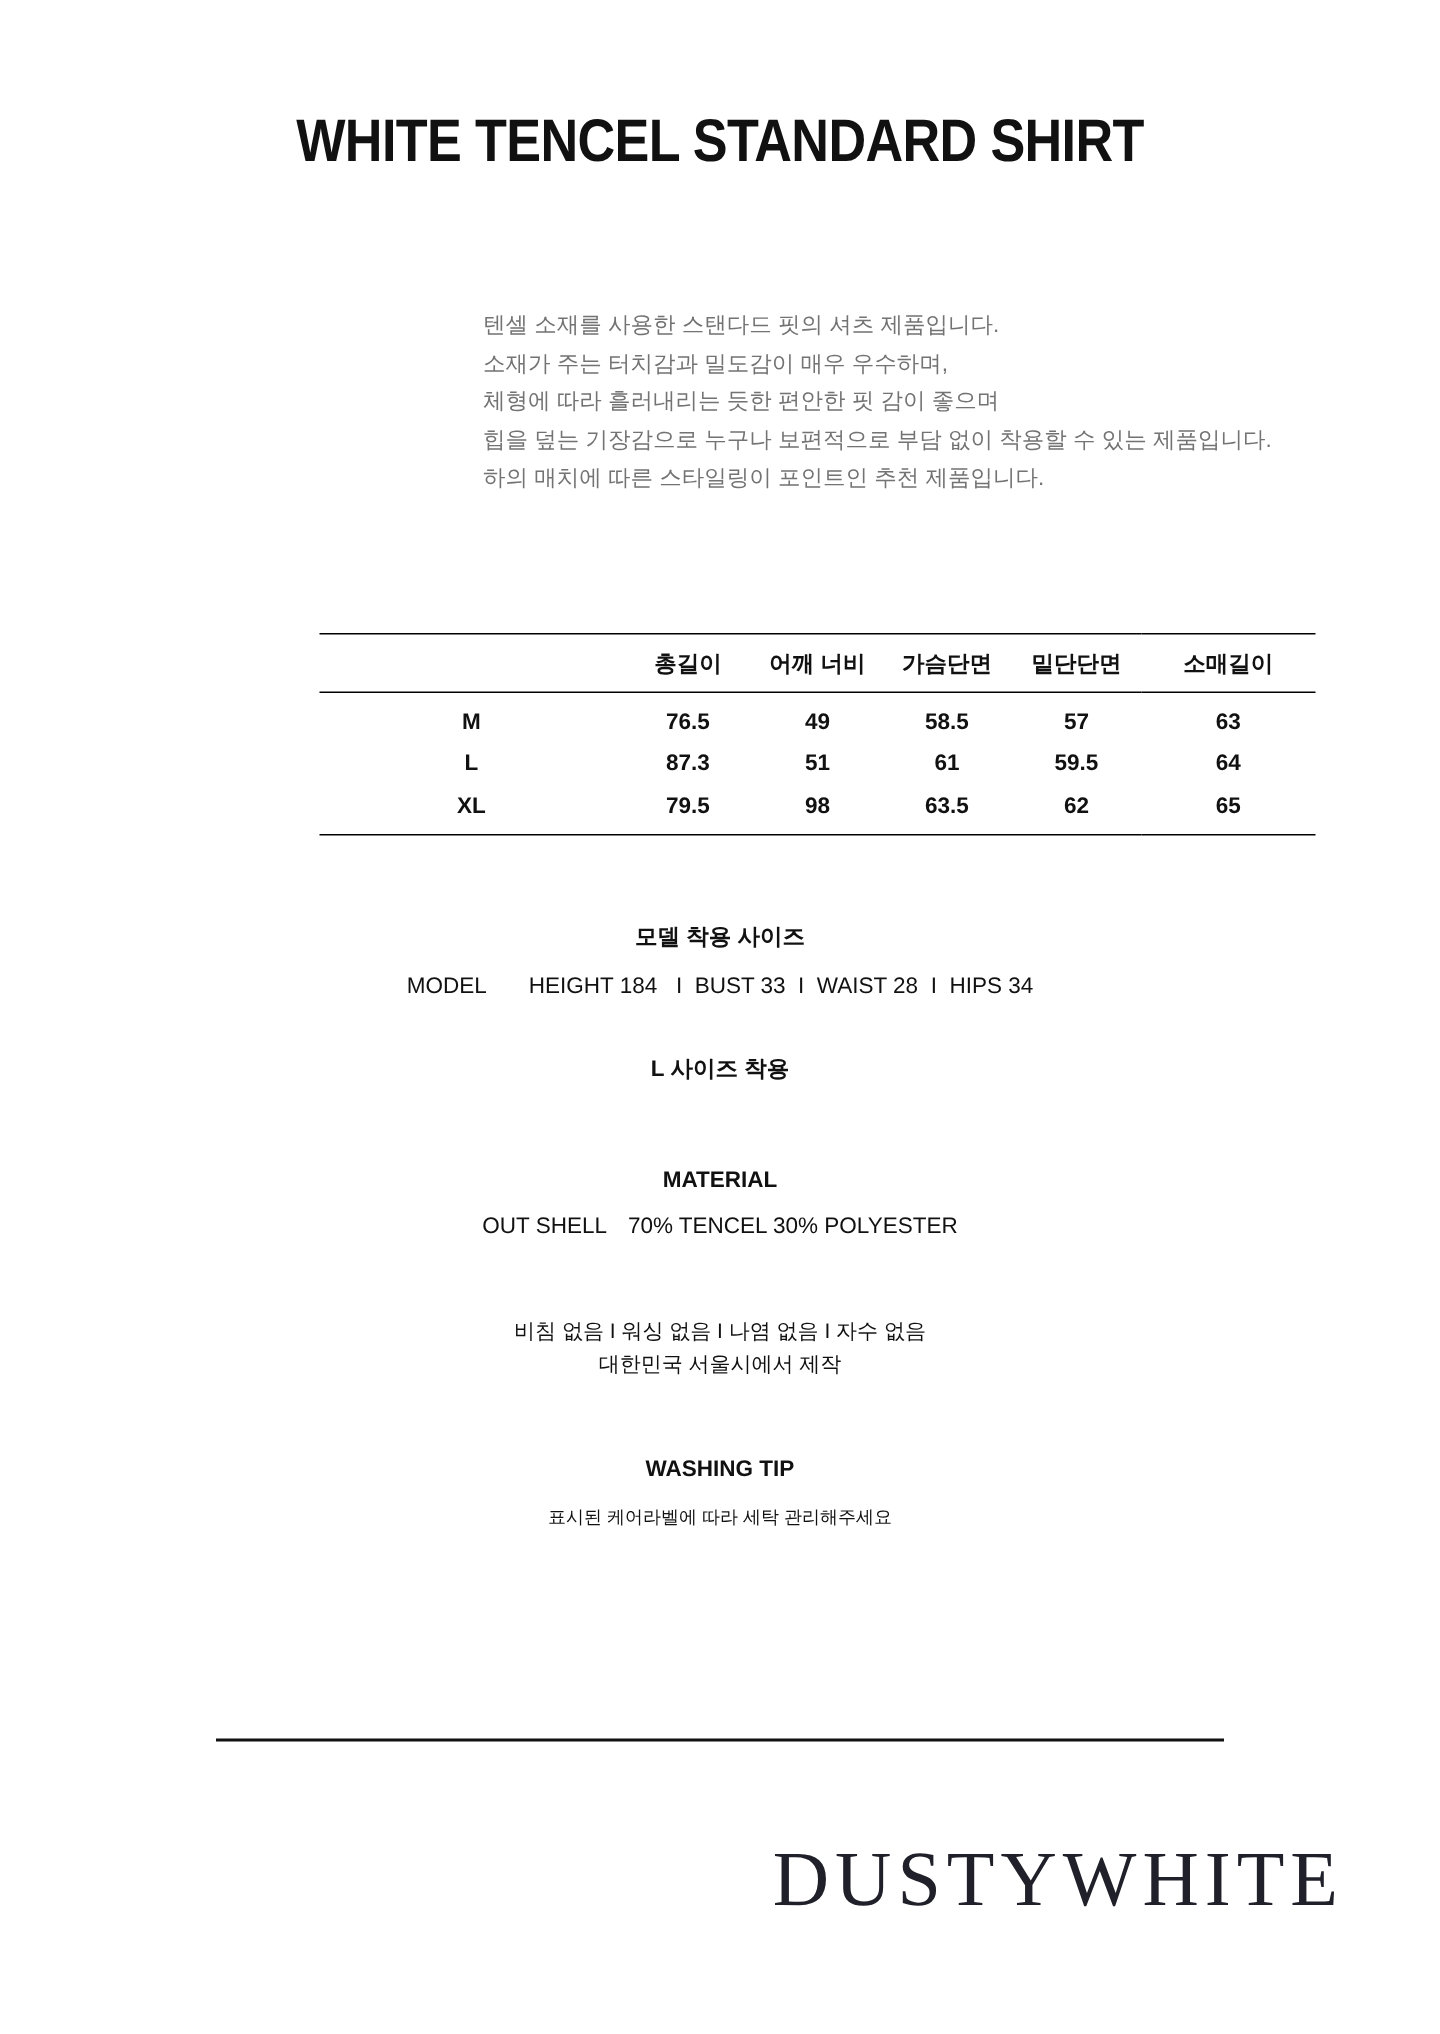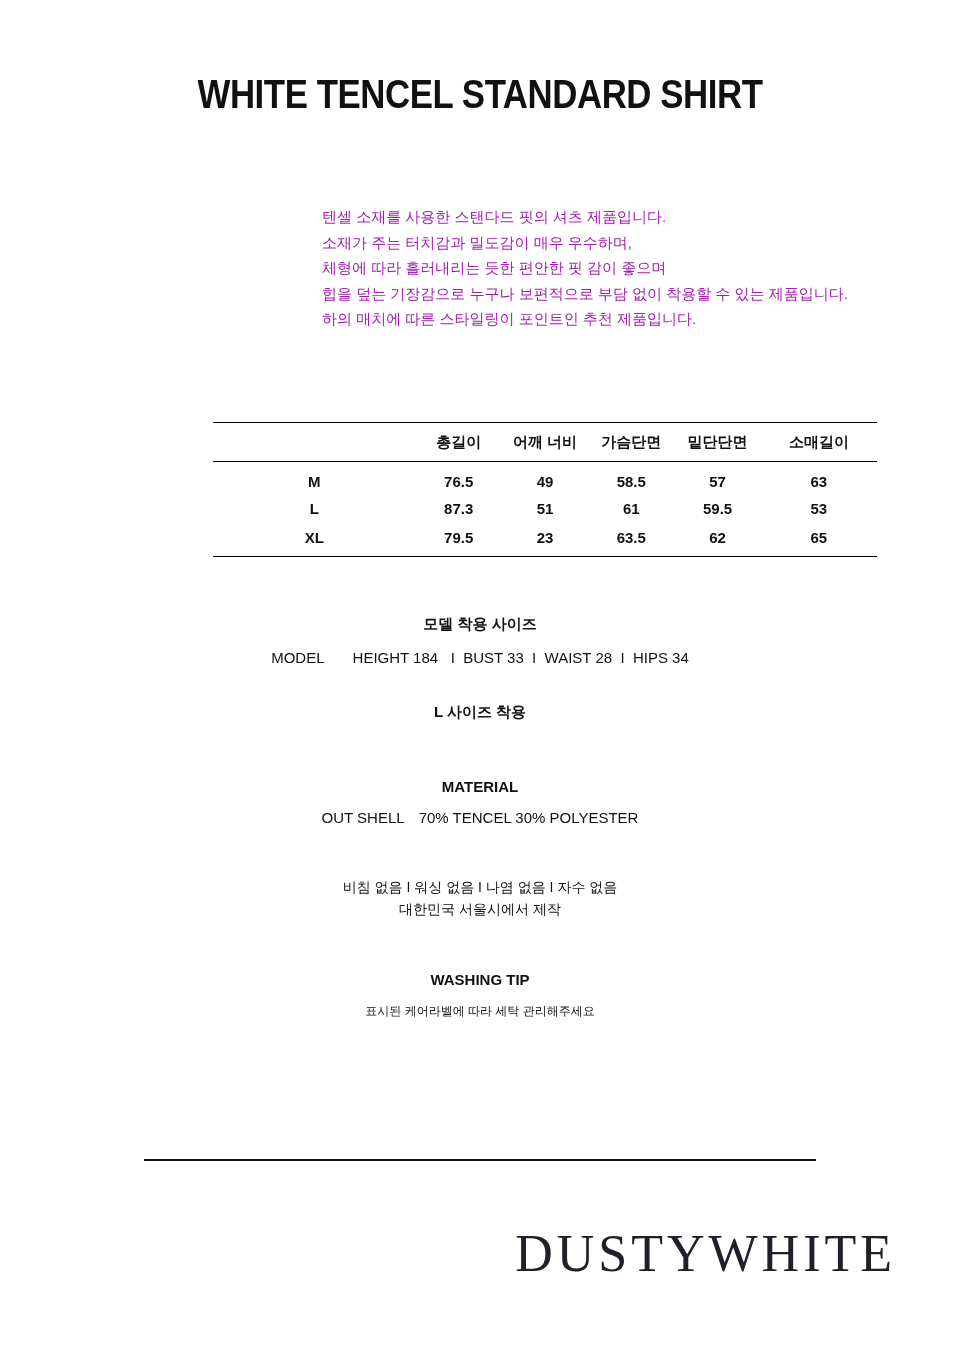--- a/index.html
+++ b/index.html
@@ -28,21 +28,21 @@
     transform-origin: 50% 50%;
     white-space: nowrap;
   }
 
   .description {
     position: absolute;
     top: 204px;
     left: 258px;
     font-size: 15px;
     line-height: 25.5px;
-    color: #a21caf;
+    color: #737373;
   }
 
   .centered { position: absolute; left: 0; width: 100%; text-align: center; }
 
   .section-heading { font-size: 15px; font-weight: 700; color: #111; }
 
   .size-heading   { top: 387px; }
   .model-heading  { top: 615px; }
   .wearing-size   { top: 703px; }
   .material-heading { top: 778px; }
@@ -149,26 +149,26 @@
         <td>58.5</td>
         <td>57</td>
         <td>63</td>
       </tr>
       <tr>
         <td>L</td>
         <td>87.3</td>
         <td>51</td>
         <td>61</td>
         <td>59.5</td>
-        <td>53</td>
+        <td>64</td>
       </tr>
       <tr>
         <td>XL</td>
         <td>79.5</td>
-        <td>23</td>
+        <td>98</td>
         <td>63.5</td>
         <td>62</td>
         <td>65</td>
       </tr>
     </tbody>
   </table>
 
   <div class="centered section-heading model-heading">모델 착용 사이즈</div>
 
   <div class="centered model-line">

